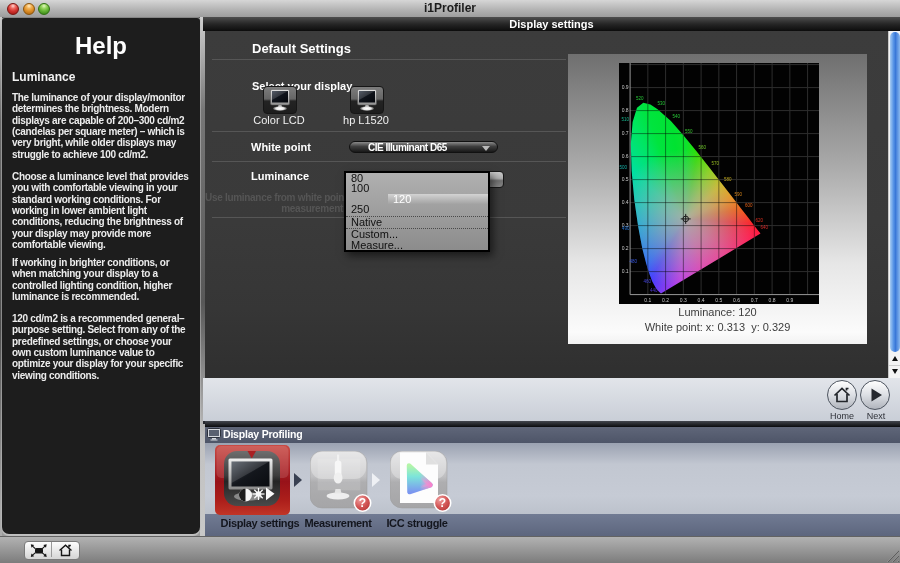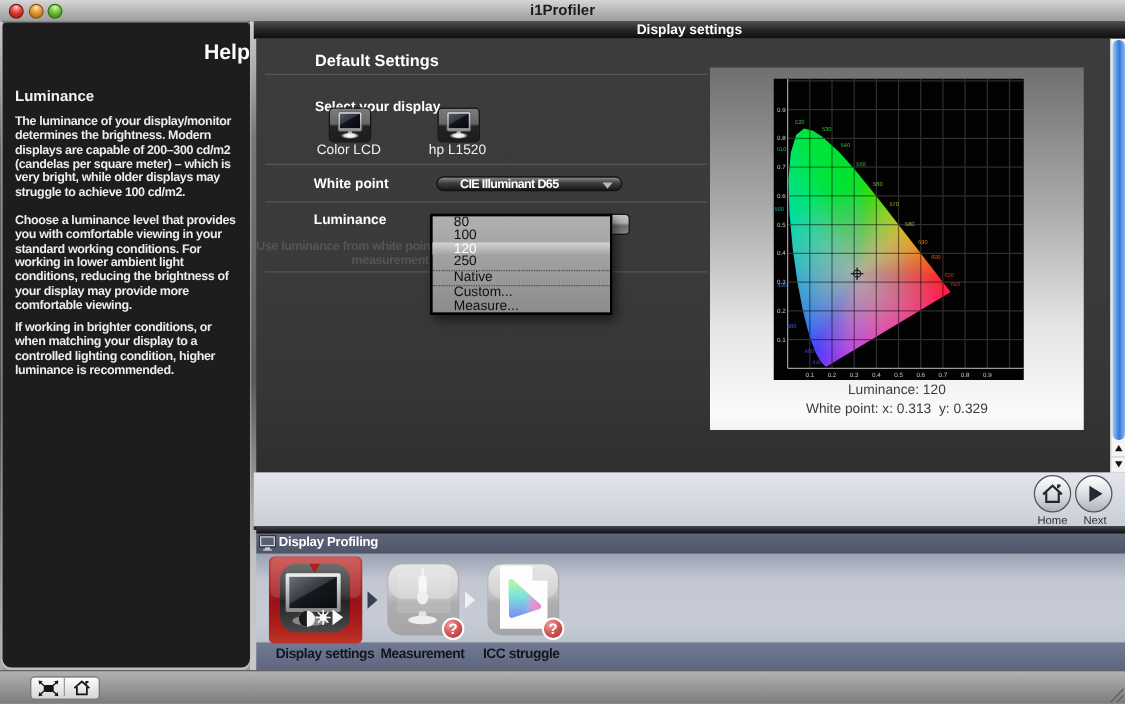--- a/index.html
+++ b/index.html
@@ -8,21 +8,21 @@
 #titlebar .title{position:absolute;left:0;right:0;top:1px;text-align:center;font-size:12px;font-weight:bold;color:#1c1c1c;}
 .tl{position:absolute;top:3px;width:10px;height:10px;border-radius:50%;}
 #tl1{left:7px;background:radial-gradient(circle at 50% 20%,#ffd5d2 0%,#ee6a60 28%,#d23430 55%,#9c1410 100%);border:0.5px solid #7a1410;}
 #tl2{left:23px;background:radial-gradient(circle at 50% 20%,#ffedc4 0%,#f2b256 28%,#dd8f28 55%,#a65d0a 100%);border:0.5px solid #8a550e;}
 #tl3{left:38px;background:radial-gradient(circle at 50% 20%,#e2f8c0 0%,#96d45e 28%,#64b434 55%,#2f7a10 100%);border:0.5px solid #2f7010;}
 
 #chrome-left{left:0;top:17px;width:2px;height:519px;background:linear-gradient(#cccccc,#6a6a6a 20%,#4e4e4e 60%,#aaaaaa 95%);}
 #chrome-mid{left:200px;top:17px;width:6px;height:519px;background:linear-gradient(#d0d0d0,#777777 18%,#585858 55%,#c2c2c2 82%,#c8c8c8);}
 
 #help{left:2px;top:18px;width:198px;height:516px;background:#1d1d1d;border-radius:3px 3px 7px 7px;box-shadow:0 0 0 1px rgba(190,190,190,0.5),0 2px 1px rgba(255,255,255,0.4);color:#f2f2f2;}
-#help h1{margin:0;text-align:right;font-size:17px;font-weight:bold;color:#fdfdfd;position:absolute;top:14px;left:0;right:0;}
+#help h1{margin:0;text-align:center;font-size:24px;font-weight:bold;color:#fdfdfd;position:absolute;top:14px;left:0;right:0;}
 #help h2{margin:0;font-size:12px;font-weight:bold;position:absolute;top:52px;left:10px;}
 #help p{margin:0;position:absolute;left:10px;width:188px;font-size:10px;font-weight:bold;line-height:11.35px;color:#ececec;letter-spacing:-0.3px;white-space:nowrap;}
 
 #dsbar{left:203px;top:17px;width:697px;height:14px;background:linear-gradient(#4e4e4e,#262626 50%,#0c0c0c);}
 #dsbar span{position:absolute;left:0;right:0;top:1px;text-align:center;font-size:11px;font-weight:bold;color:#fff;}
 
 #main{left:205px;top:31px;width:683px;height:347px;background:linear-gradient(180deg,#3c3c3c 0%,#3a3a3a 55%,#363636 80%,#2f2f2f 100%);}
 #main .hsep{position:absolute;left:7px;width:354px;height:1px;background:#565656;}
 .lbl{position:absolute;color:#fff;font-weight:bold;font-size:11px;padding-left:40px;}
 #defset{left:7px;top:10px;font-size:13px;}
@@ -30,22 +30,22 @@
 .dispbtn{position:absolute;width:32px;height:26px;border-radius:4px;background:linear-gradient(#7c7c7c 0%,#666666 46%,#232323 54%,#1d1d1d 100%);border:1px solid #161616;}
 .displbl{position:absolute;width:90px;text-align:center;color:#f0f0f0;font-size:11px;}
 
 #wpsel{left:144px;top:110px;width:149px;height:12px;border-radius:6px;background:linear-gradient(#8a8a8a,#3e3e3e 45%,#181818);border:1px solid #111;color:#fff;font-size:10px;font-weight:bold;letter-spacing:-0.5px;line-height:12px;padding-left:18px;box-sizing:border-box;}
 #wpsel .arr{position:absolute;right:7px;top:4px;width:0;height:0;border-left:4px solid transparent;border-right:4px solid transparent;border-top:5px solid #b9b9b9;}
 .dim{position:absolute;color:#555555;font-size:10px;font-weight:bold;letter-spacing:-0.3px;text-align:right;line-height:11.35px;white-space:nowrap;}
 
 #lumstub{left:283px;top:140px;width:14px;height:15px;border-radius:0 4px 4px 0;background:linear-gradient(#c9c9c9 0%,#b0b0b0 42%,#6f6f6f 58%,#868686);border:1px solid #181818;}
 
 #ddl{left:139px;top:140px;width:142px;background:linear-gradient(#b0b0b0,#8c8c8c);border:2px solid #000;box-shadow:3px 4px 8px rgba(0,0,0,0.55);}
-#ddl .it{height:10.4px;font-size:11px;color:#101010;padding-left:17px;line-height:10.6px;}
-#ddl .hi{background:linear-gradient(#d3d3d3,#a3a3a3);color:#fff;}
+#ddl .it{height:10.4px;font-size:11px;color:#101010;padding-left:5px;line-height:10.6px;}
+#ddl .hi{background:linear-gradient(#d3d3d3,#a3a3a3);color:#fff;margin-left:42px;}
 #ddl .sep{height:1.2px;border-bottom:1px dotted #4a4a4a;}
 
 #panel{left:363px;top:23px;width:299px;height:290px;background:linear-gradient(180deg,#6f6f6f 0%,#a9a9a9 38%,#e6e6e6 72%,#fbfbfb 96%,#f2f2f2 100%);}
 #plot{position:absolute;left:51px;top:9px;width:200px;height:241px;background:#020202;}
 #locus{position:absolute;left:0;top:0;width:200px;height:241px;
 background:radial-gradient(circle 70px at 33.35% 64.7%, rgba(168,174,167,0.97) 0%, rgba(168,174,167,0.62) 40%, rgba(168,174,167,0) 100%),
 conic-gradient(from 0deg at 33.35% 64.7%,
  #0ce22e 0deg,#2fe000 10deg,#86dc00 26deg,#e0c000 46deg,#ff8c00 66deg,#ff5200 80deg,#ff1f28 94deg,#ff1f46 101deg,
  #ff2787 130deg,#f32cb4 160deg,#c03ae8 185deg,#7d3cf2 198deg,#4440ff 210deg,#2566ff 221deg,#00a8e8 261deg,
  #00cfc0 290deg,#00dfa0 312deg,#00e562 331deg,#00e43e 340deg,#00e231 352deg,#0ce22e 360deg);
@@ -86,20 +86,21 @@
   </div>
 <div id="chrome-left" class="abs"></div>
 <div id="chrome-mid" class="abs"></div>
 
 <div id="help" class="abs">
 <h1>Help</h1>
 <h2>Luminance</h2>
 <p style="top:74px;">The luminance of your display/monitor<br>determines the brightness. Modern<br>displays are capable of 200–300 cd/m2<br>(candelas per square meter) – which is<br>very bright, while older displays may<br>struggle to achieve 100 cd/m2.</p>
 <p style="top:239px;">If working in brighter conditions, or<br>when matching your display to a<br>controlled lighting condition, higher<br>luminance is recommended.</p>
 <p style="top:153px;">Choose a luminance level that provides<br>you with comfortable viewing in your<br>standard working conditions. For<br>working in lower ambient light<br>conditions, reducing the brightness of<br>your display may provide more<br>comfortable viewing.</p>
+<p style="top:295px;">120 cd/m2 is a recommended general–<br>purpose setting. Select from any of the<br>predefined settings, or choose your<br>own custom luminance value to<br>optimize your display for your specific<br>viewing conditions.</p>
 </div>
 
 <div id="dsbar" class="abs">
     <span>Display settings</span>
   </div>
 
 <div id="main" class="abs">
   <div class="lbl" id="defset">Default Settings</div>
   <div class="hsep" style="top:28px;"></div>
   <div class="lbl" style="left:7px;top:37px;margin-top:12px;">Select your display</div>

